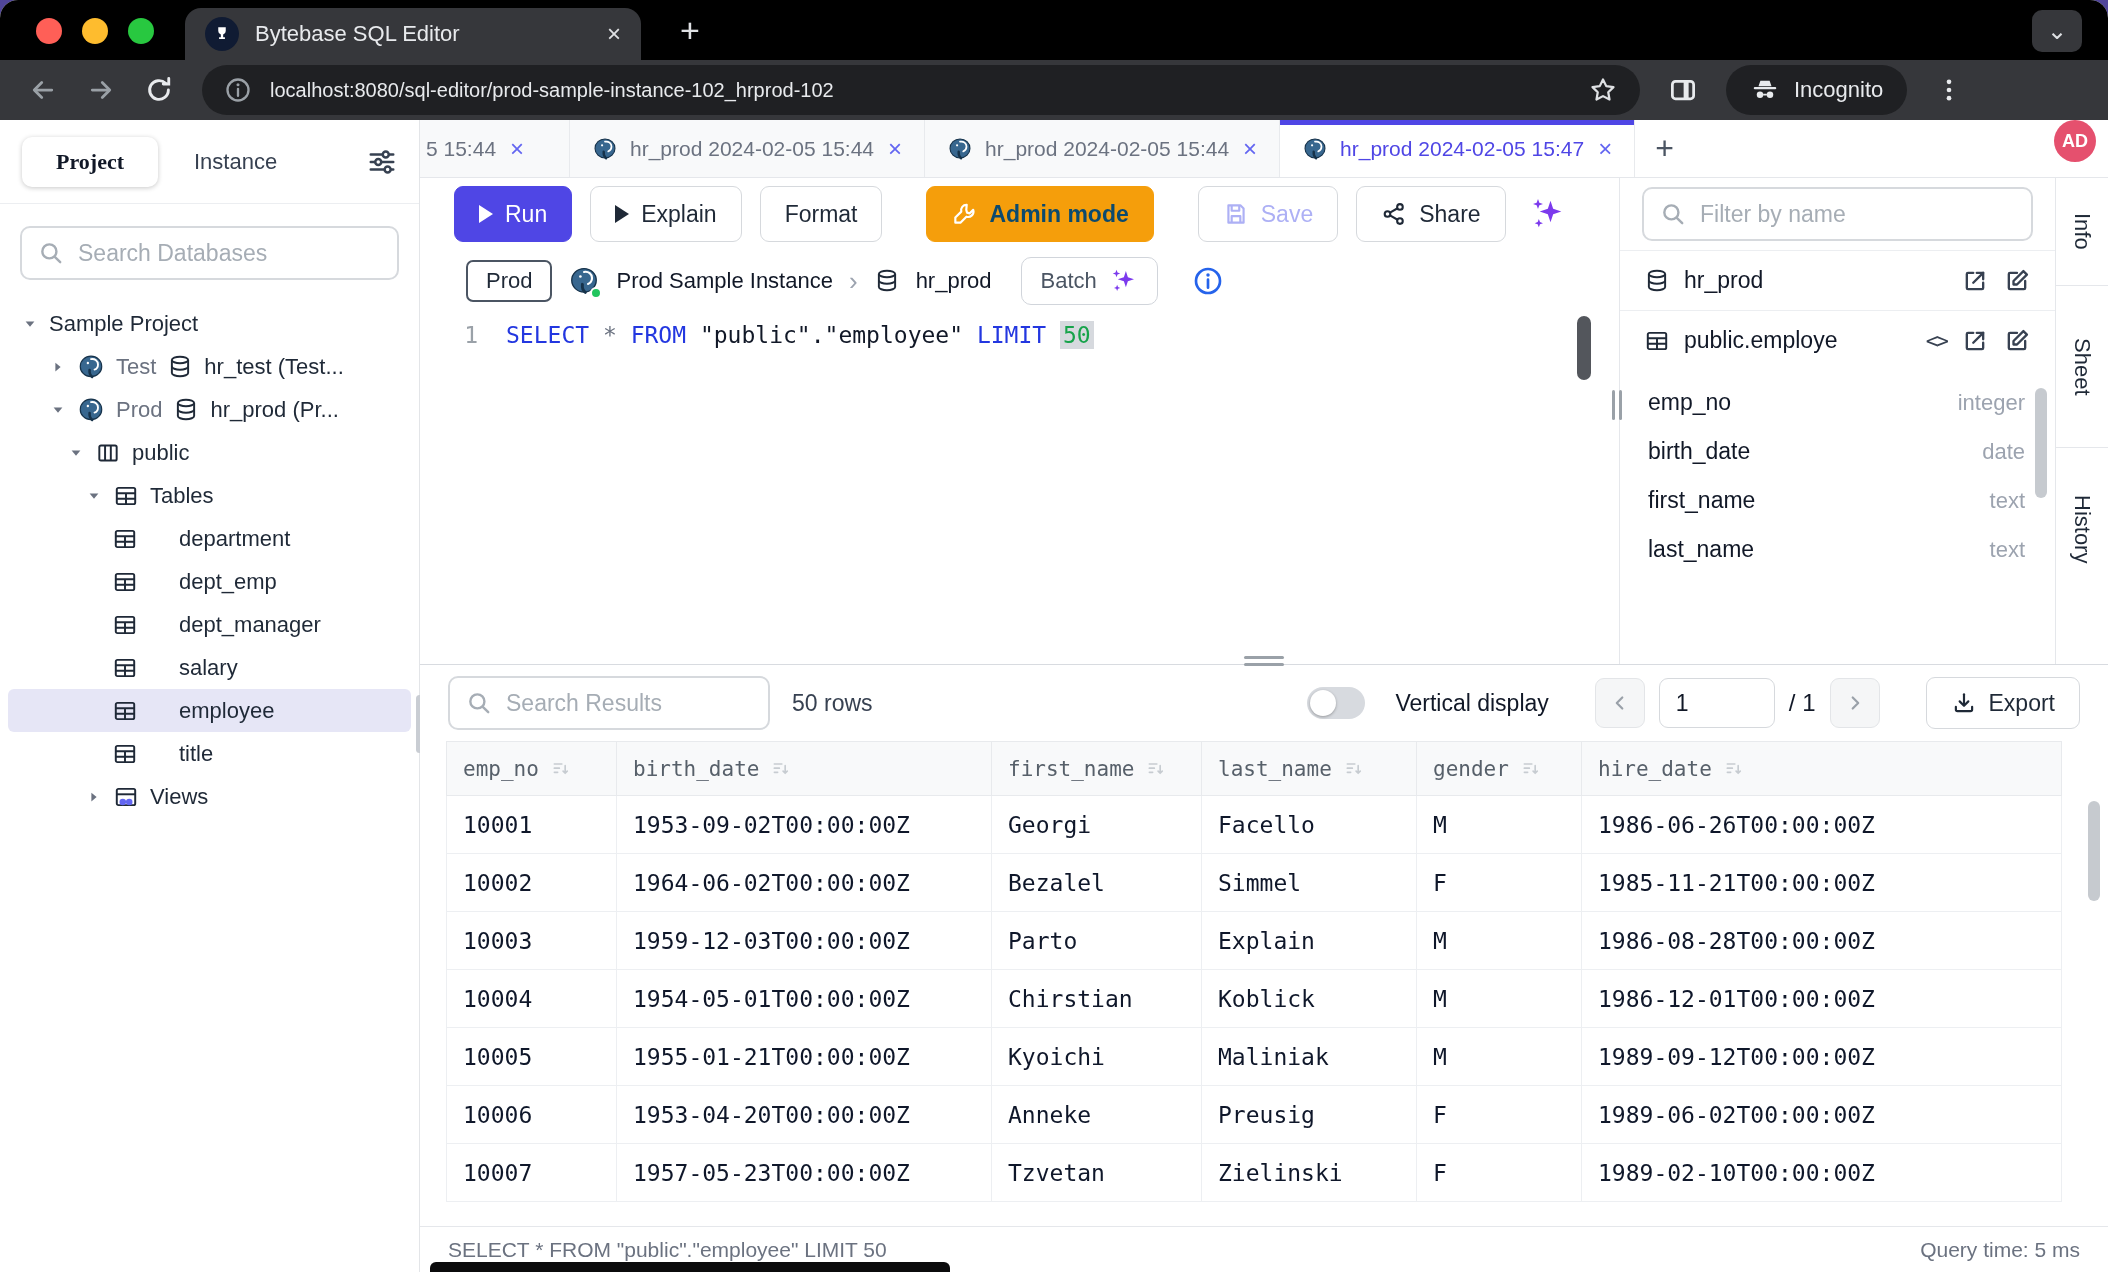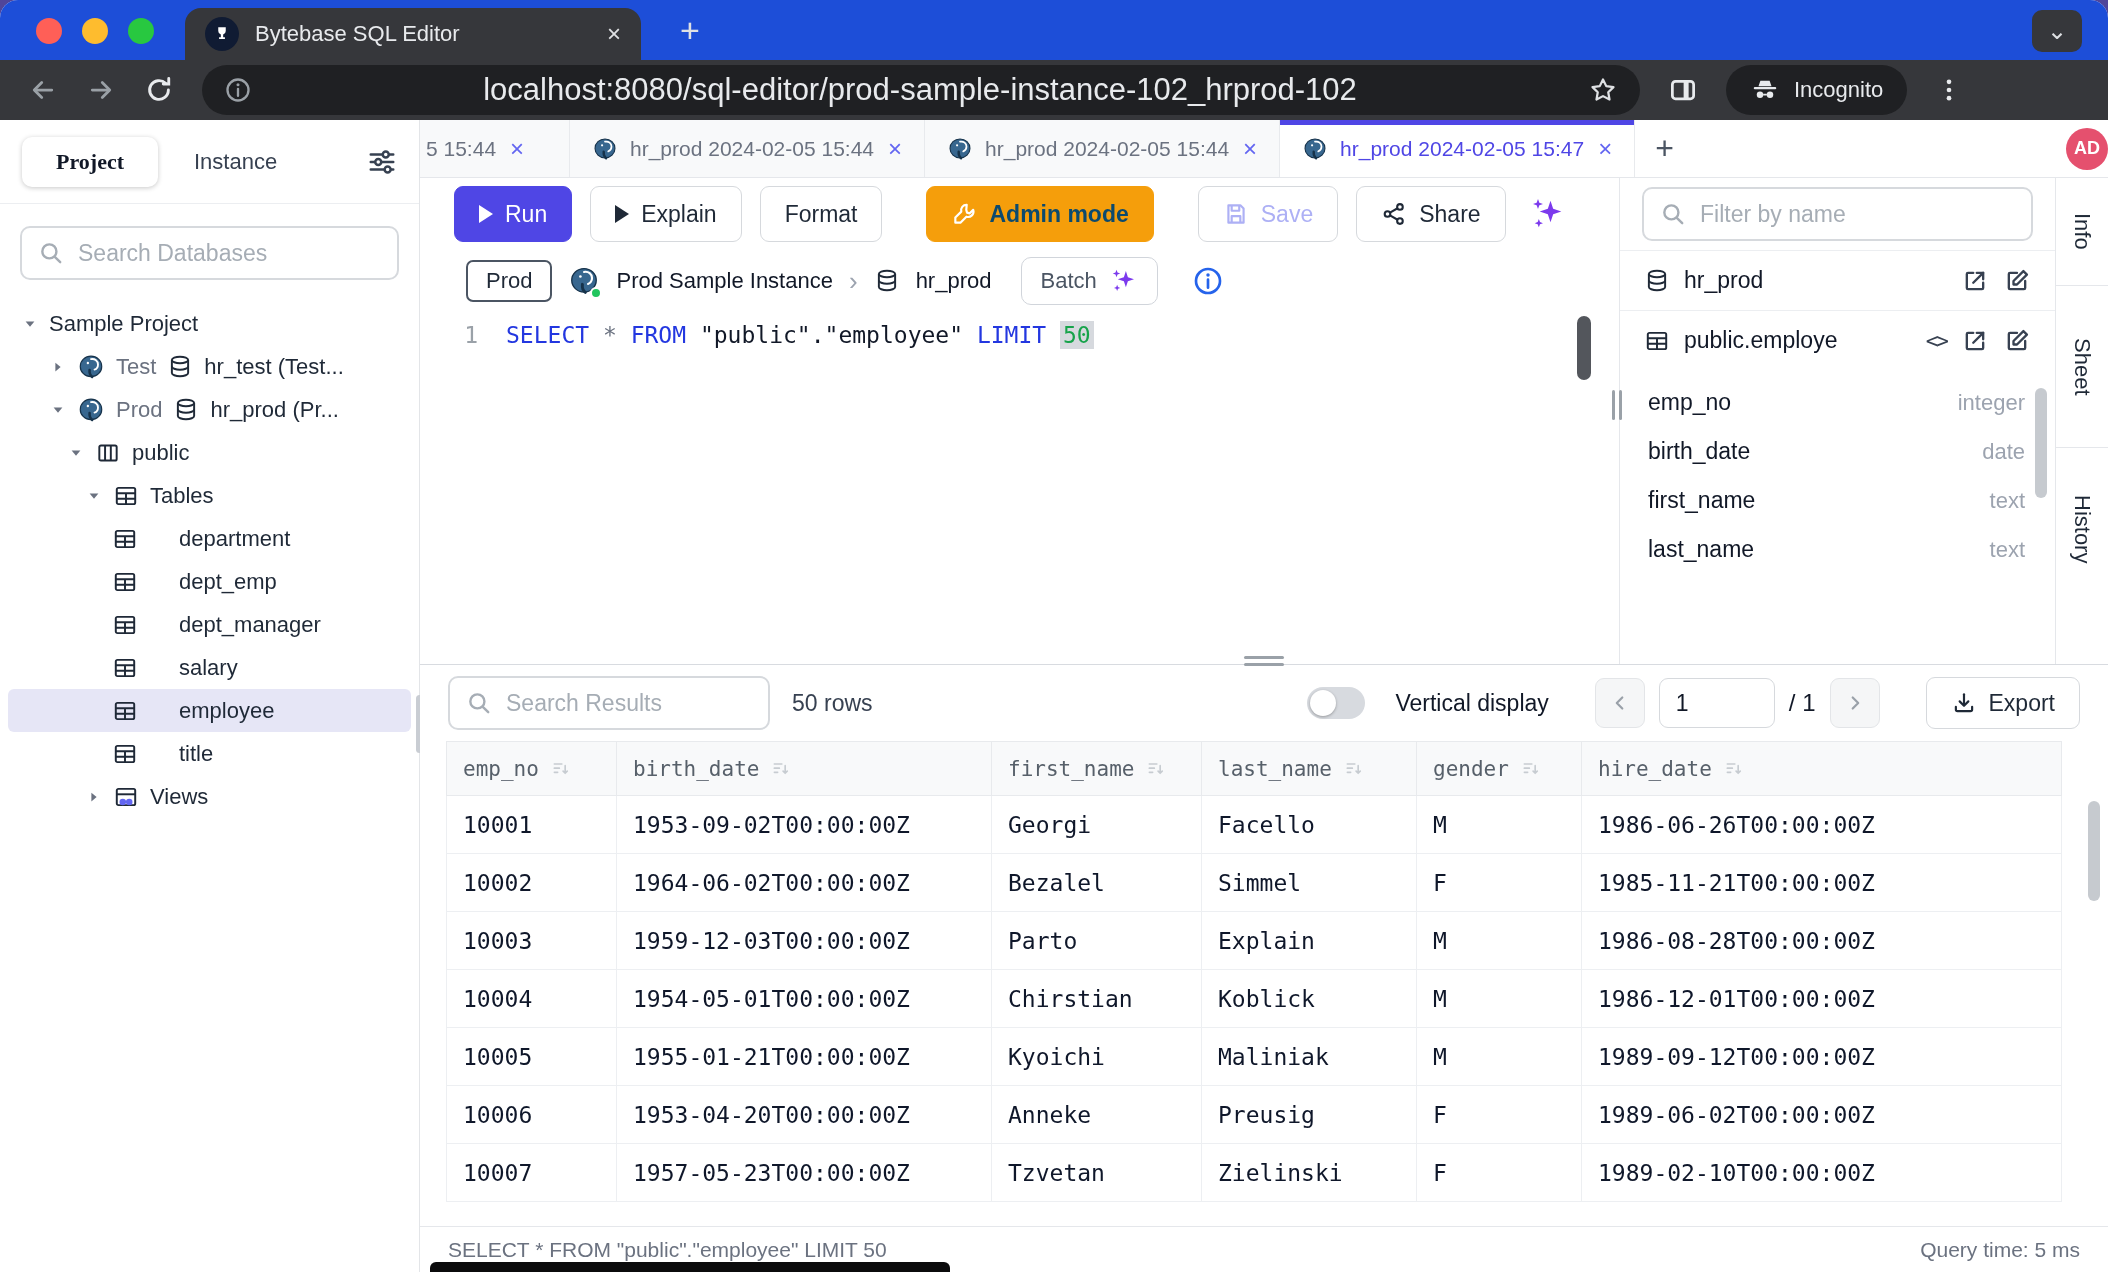--- a/index.html
+++ b/index.html
@@ -2,35 +2,35 @@
 <html><head>
 <meta charset="utf-8">
 <style>
   * { margin:0; padding:0; box-sizing:border-box; }
   html,body { width:2108px; height:1272px; }
   body { font-family:"Liberation Sans","DejaVu Sans",sans-serif; background:#50459a; overflow:hidden; }
   .stage { position:relative; width:2108px; height:1272px; }
   .window { position:absolute; inset:0; border-radius:18px 18px 0 0; overflow:hidden; background:#fff; }
 
   
-  .chrome { position:absolute; top:0; left:0; right:0; height:104px; background:#1d4ed8; }
+  .chrome { position:absolute; top:0; left:0; right:0; height:104px; background:#000000; }
   .tabstrip { position:relative; height:60px; }
   .lights { position:absolute; left:36px; top:18px; display:flex; gap:20px; }
   .light { width:26px; height:26px; border-radius:50%; }
   .light.r { background:#ff5f57; } .light.y { background:#febc2e; } .light.g { background:#28c840; }
   .btab { position:absolute; left:185px; bottom:0; width:456px; height:52px; background:#36373b; border-radius:16px 16px 0 0; display:flex; align-items:center; gap:16px; padding:0 20px; color:#e8eaed; font-size:22px; }
   .btab-title { flex:1; white-space:nowrap; overflow:hidden; }
   .btab-close { color:#dfe1e4; font-size:24px; line-height:1; }
   .favicon { width:34px; height:34px; border-radius:50%; background:#101b33; display:flex; align-items:center; justify-content:center; flex:none; }
   .newtab-btn { position:absolute; left:668px; top:8px; width:44px; height:44px; display:flex; align-items:center; justify-content:center; color:#dfe1e4; font-size:34px; font-weight:300; }
   .tabsearch-btn { position:absolute; right:26px; top:10px; width:50px; height:42px; border-radius:10px; background:#36373b; display:flex; align-items:center; justify-content:center; color:#dfe1e4; font-size:24px; }
   .urlrow { position:absolute; top:60px; left:0; right:0; height:60px; background:#36373b; display:flex; align-items:center; padding:0 28px; gap:28px; }
   .navic { flex:none; display:flex; align-items:center; justify-content:center; }
   .urlpill { flex:1; max-width:1438px; height:50px; background:#1f2023; border-radius:25px; display:flex; align-items:center; gap:18px; padding:0 22px; }
-  .url-text { flex:1; color:#e8eaed; font-size:31px; white-space:nowrap; overflow:hidden;text-align:center; }
+  .url-text { flex:1; color:#e8eaed; font-size:20px; white-space:nowrap; overflow:hidden; }
   .incog-pill { height:50px; background:#1f2023; border-radius:25px; display:flex; align-items:center; gap:14px; padding:0 24px; color:#e8eaed; font-size:22px; }
   .sidepanel-ic { color:#e8eaed; }
 
   
   .app { position:absolute; top:120px; left:0; right:0; bottom:0; background:#fff; display:flex; }
 
   
   .sidebar { width:420px; flex:none; border-right:1px solid #e3e5e8; display:flex; flex-direction:column; position:relative; }
   .sb-head { height:84px; flex:none; display:flex; align-items:center; gap:6px; padding:0 22px; border-bottom:1px solid #eceef1; }
   .seg-active { background:#fff; border-radius:10px; box-shadow:0 1px 5px rgba(0,0,0,.22); padding:12px 34px; font-size:22px; color:#111827; font-weight:600;font-family:Liberation Serif, serif; }
@@ -50,21 +50,21 @@
   
   .main { flex:1; min-width:0; display:flex; flex-direction:column; }
 
   .etabbar { height:58px; flex:none; display:flex; align-items:stretch; border-bottom:1px solid #e5e7eb; background:#fff; }
   .etab { display:flex; align-items:center; gap:12px; padding:0 22px; border-right:1px solid #e8eaed; color:#6b7280; font-size:21px; background:#f8f9fa; position:relative; white-space:nowrap; }
   .etab.cut { width:150px; overflow:hidden; padding-left:6px; }
   .etab.active { background:#fff; color:#4f46e5; }
   .etab.active::before { content:""; position:absolute; top:0; left:0; right:0; height:5px; background:#4f46e5; }
   .etab-close { font-size:24px; color:#6366f1; margin-left:2px; }
   .etab-plus { display:flex; align-items:center; padding:0 20px; font-size:32px; color:#4b5563; background:#fff; }
-  .etab-fill { flex:1; background:#fff; display:flex; align-items:center; justify-content:flex-end; padding-right:0; }
+  .etab-fill { flex:1; background:#fff; display:flex; align-items:flex-start; justify-content:flex-end; padding-right:12px; }
   .avatar { width:42px; height:42px; border-radius:50%; background:#e5506e; color:#fff; font-size:18px; font-weight:700; display:flex; align-items:center; justify-content:center; }
 
   .main-top { height:486px; flex:none; display:flex; min-height:0; }
   .editor-pane { flex:1; min-width:0; display:flex; flex-direction:column; position:relative; border-right:1px solid #e5e7eb; }
 
   .ed-toolbar { height:72px; flex:none; display:flex; align-items:center; gap:18px; padding:0 34px; }
   .btn { height:56px; display:flex; align-items:center; gap:12px; padding:0 24px; border-radius:9px; font-size:23px; border:1.5px solid #d6d9dd; background:#fff; color:#1f2937; }
   .btn.primary { background:#4f46e5; border-color:#4f46e5; color:#fff; }
   .btn.admin { background:#f59e0b; border-color:#f59e0b; color:#0c4a6e; margin-left:26px; font-weight:700; }
   .btn.disabled { color:#adb0f5; margin-left:26px; }

